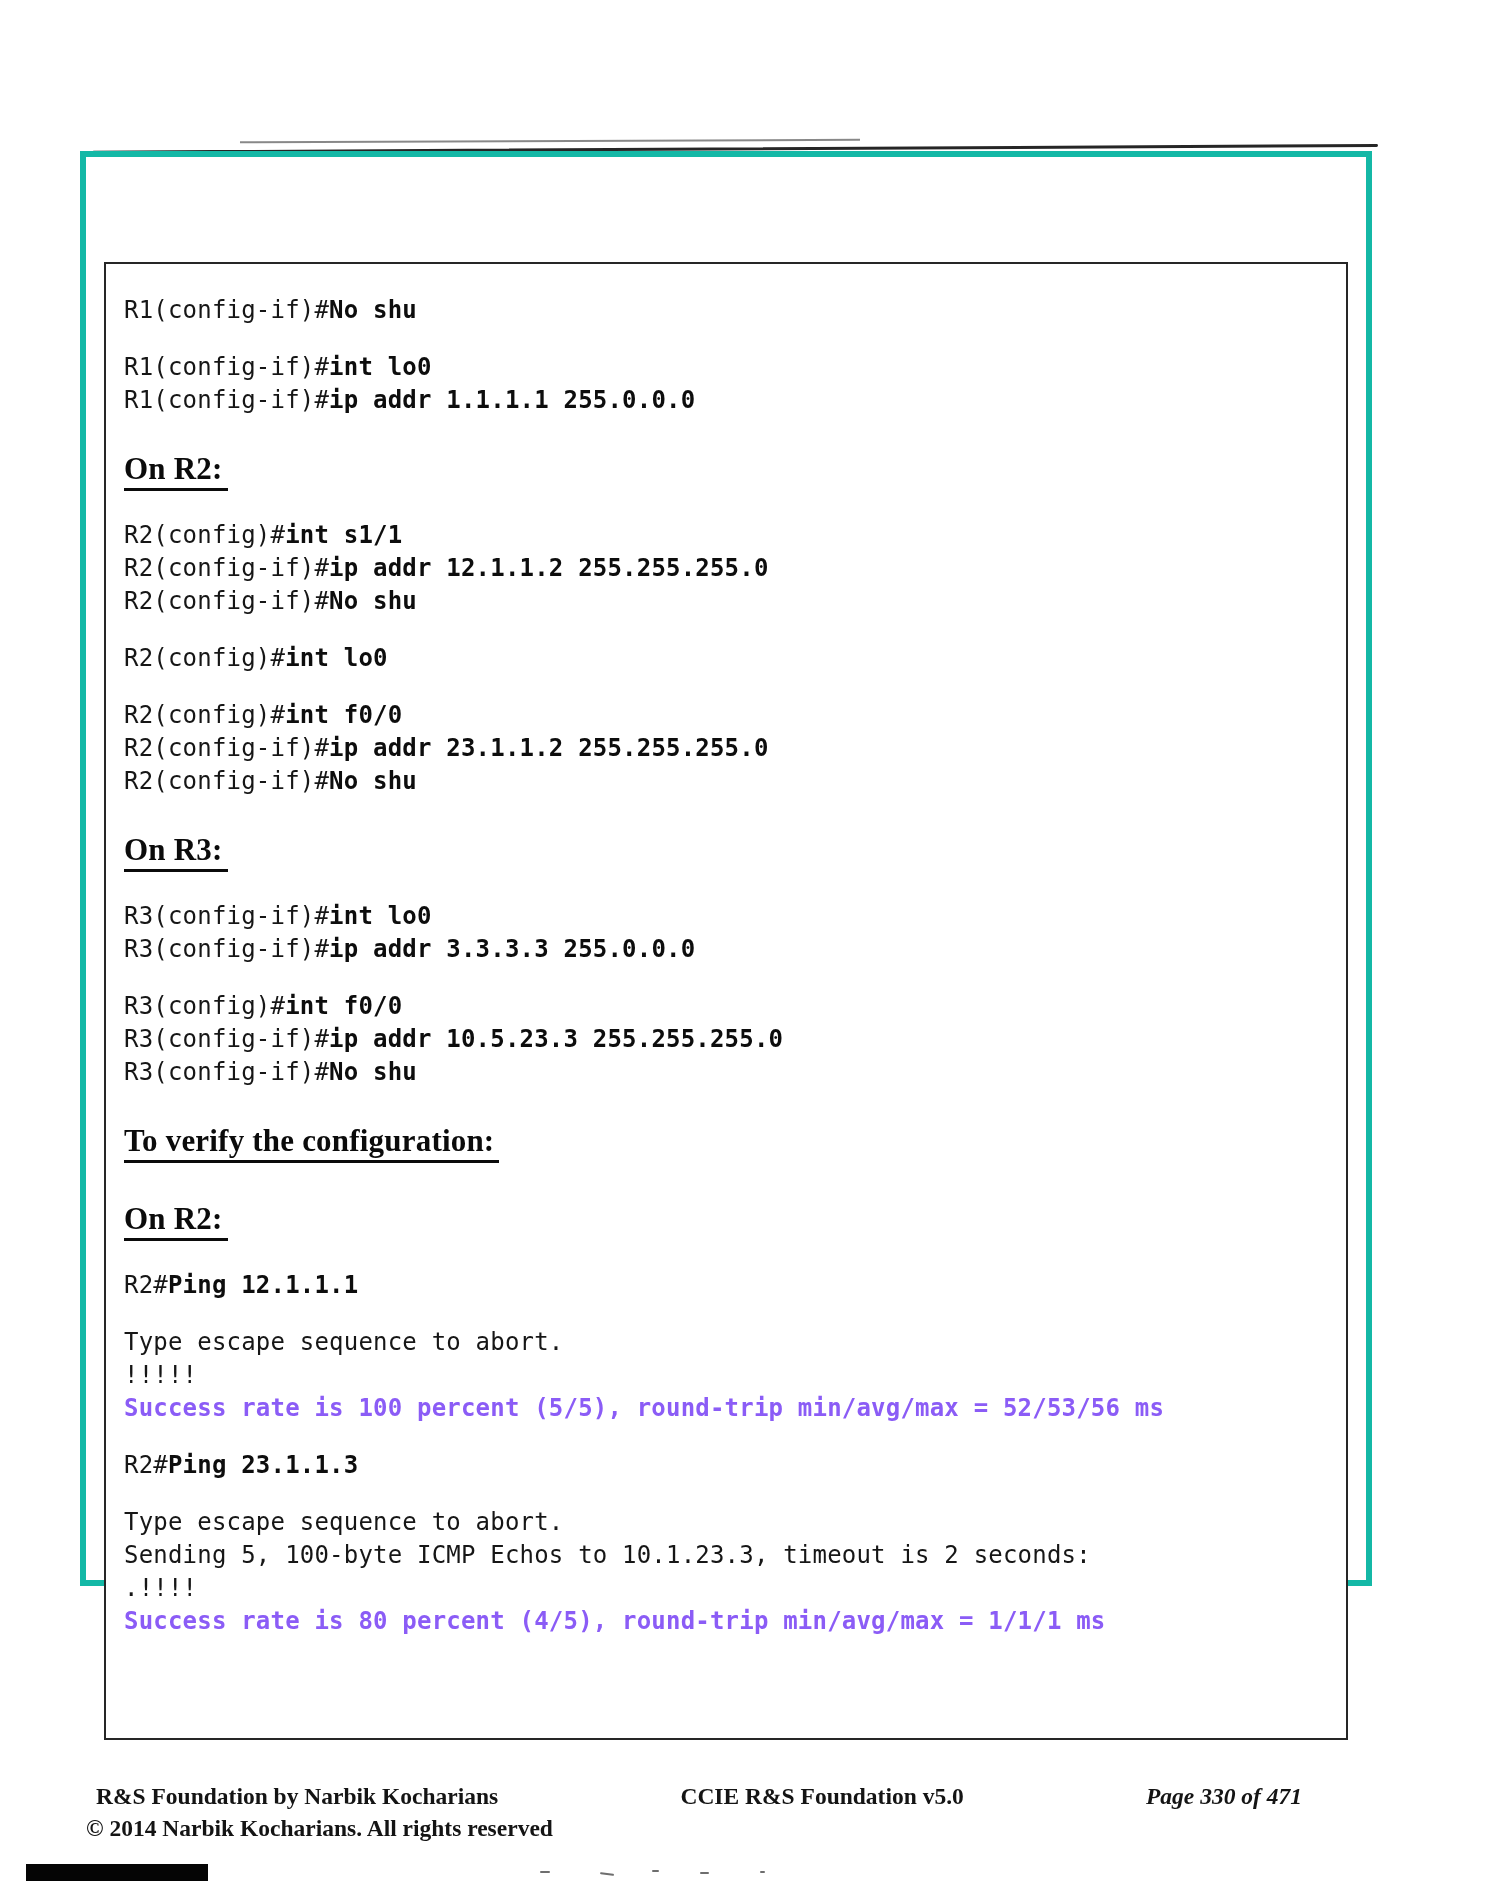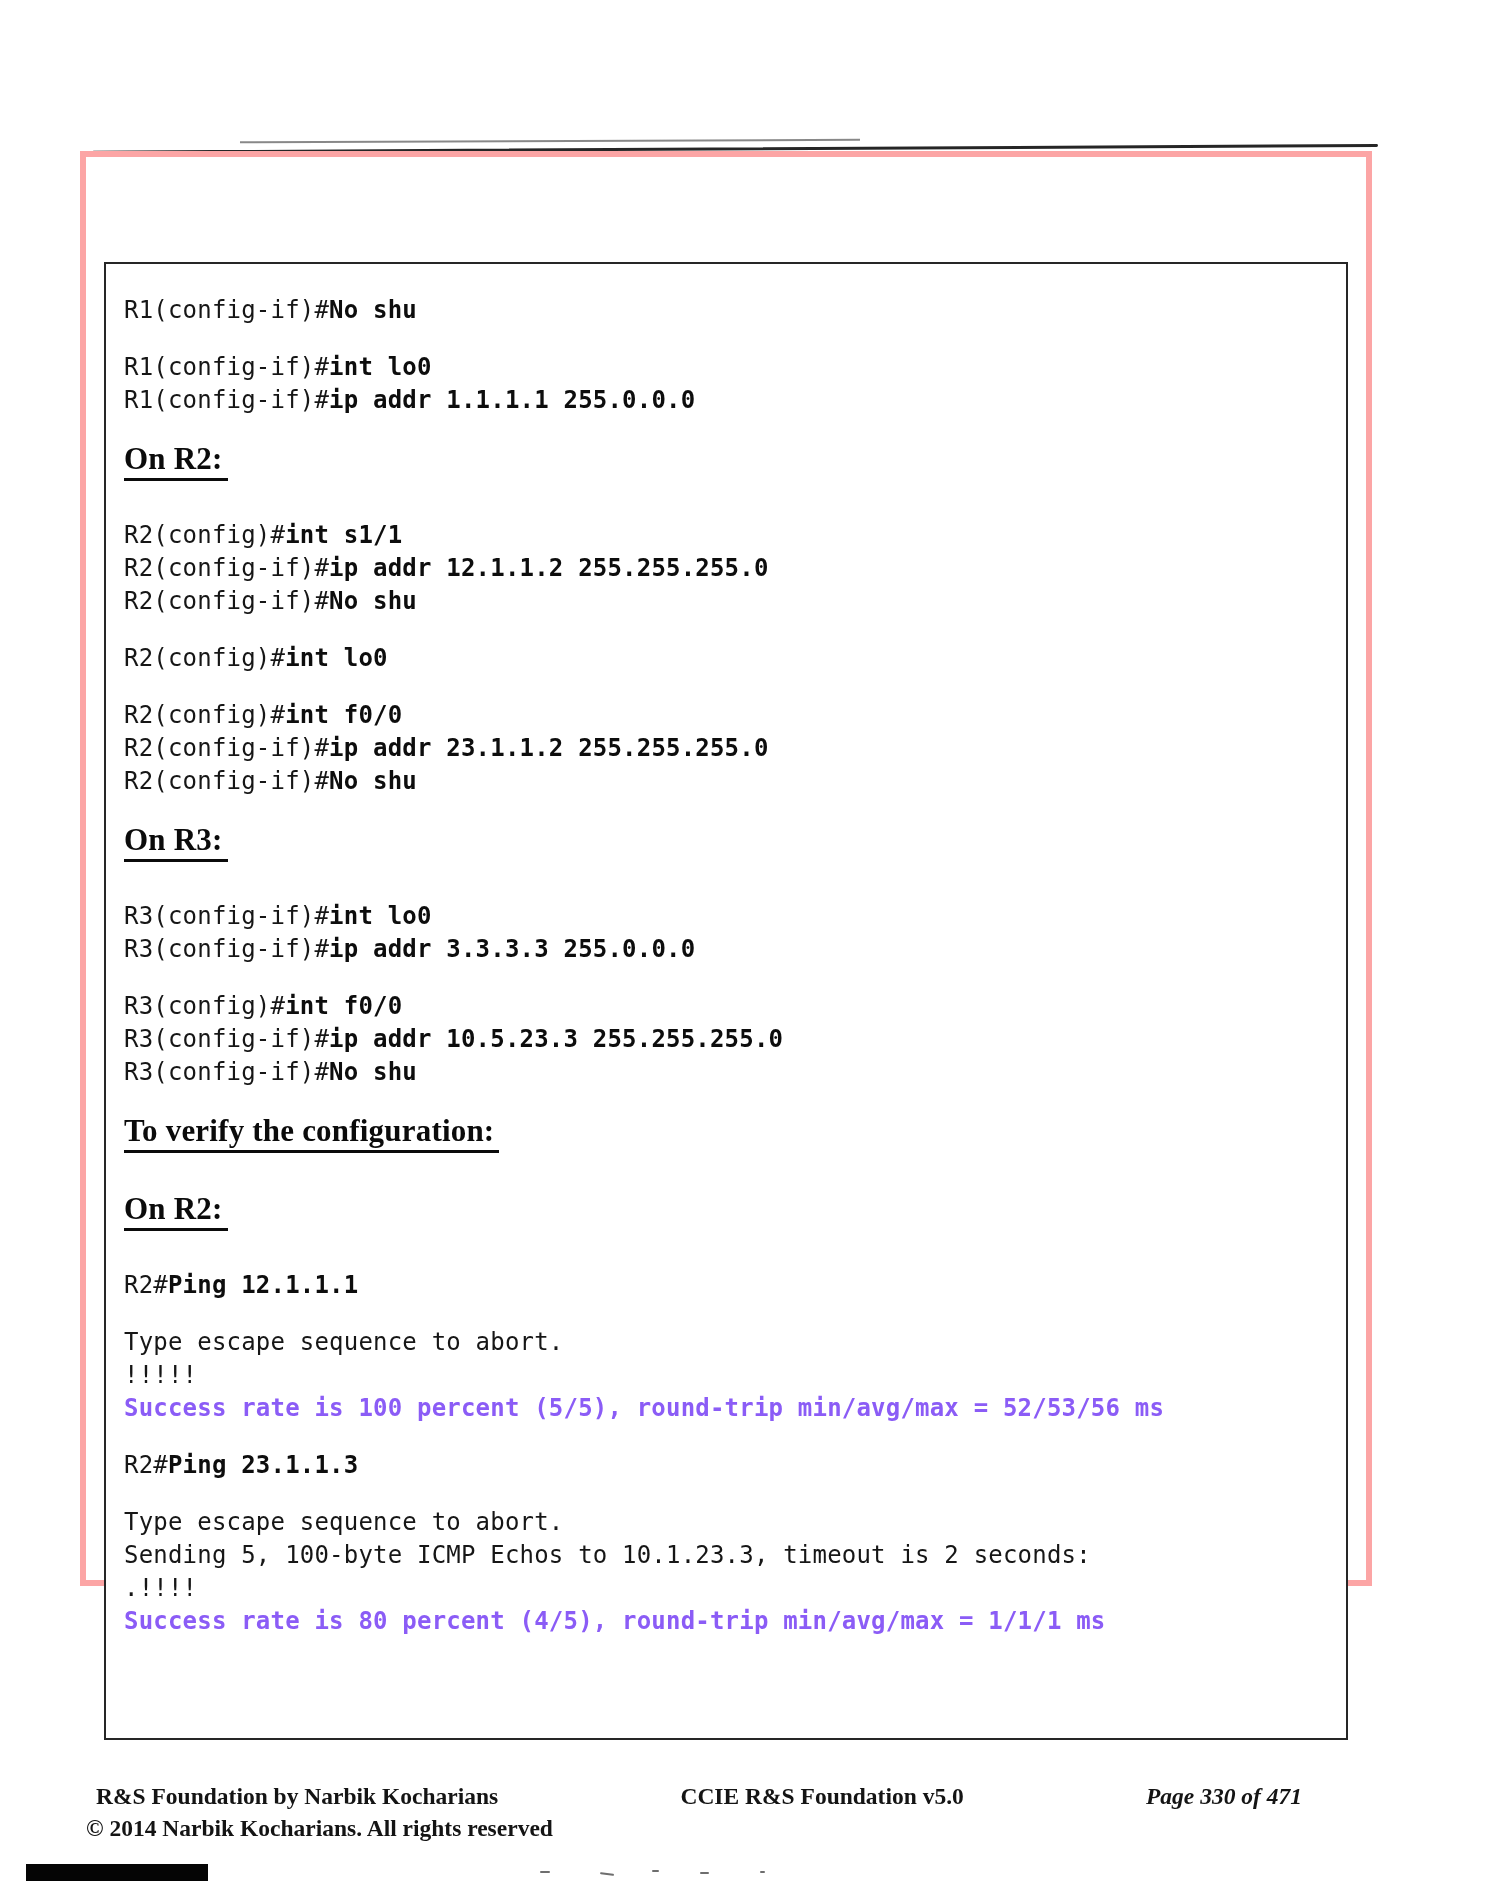--- a/index.html
+++ b/index.html
@@ -7,21 +7,21 @@
   body{
     width:1492px;height:1896px;position:relative;
     background:#ffffff;
     font-family:"DejaVu Sans Mono",monospace;
     color:#141414;
     overflow:hidden;
   }
   
   .frame{
     position:absolute;left:80px;top:151px;width:1292px;height:1435px;
-    border:6px solid #fca5a5;box-sizing:border-box;background:#ffffff;
+    border:6px solid #14b8a6;box-sizing:border-box;background:#ffffff;
   }
   
   .scan-top-line{
     position:absolute;left:92px;top:144px;width:1286px;height:3px;
     background:#262626;transform:rotate(-0.30deg);transform-origin:right center;
     border-radius:2px;
   }
   .scan-top-line2{
     position:absolute;left:240px;top:140px;width:620px;height:2px;
     background:#555;transform:rotate(-0.22deg);opacity:.7;
@@ -30,21 +30,21 @@
   .codebox{
     position:absolute;left:18px;top:105px;width:1244px;height:1478px;
     border:2px solid #262626;box-sizing:border-box;
     padding:30px 8px 0 18px;overflow:hidden;background:#fff;
   }
   .line{height:33px;font-size:24px;line-height:33px;white-space:pre;color:#161616;letter-spacing:.2px;}
   .line .cmd{font-weight:bold;color:#0d0d0d;}
   .line.boldout{font-weight:bold;color:#8b5cf6;}
   .blankline{height:24px;}
   .heading{
-    height:50px;display:flex;align-items:flex-start;padding-bottom:4px;
+    height:50px;display:flex;align-items:flex-end;padding-bottom:4px;
     font-family:"Liberation Serif","DejaVu Serif",serif;
     font-weight:bold;font-size:31px;color:#0b0b0b;letter-spacing:.2px;
   }
   .heading span{border-bottom:3px solid #0b0b0b;padding:0 5px 1px 0;}
   
   .footer-row1{
     position:absolute;left:10px;right:64px;top:1626px;
     display:flex;justify-content:space-between;align-items:baseline;
     font-family:"Liberation Serif","DejaVu Serif",serif;
     font-weight:bold;font-size:23.5px;color:#141414;

